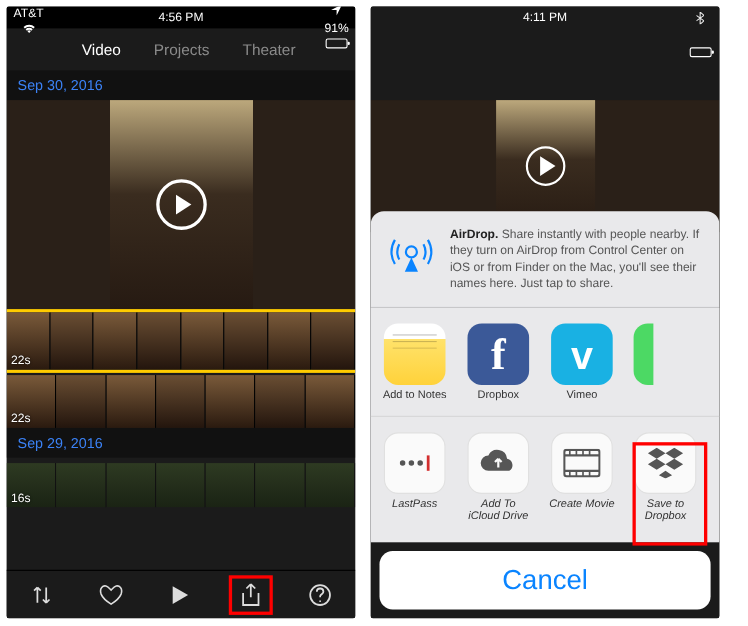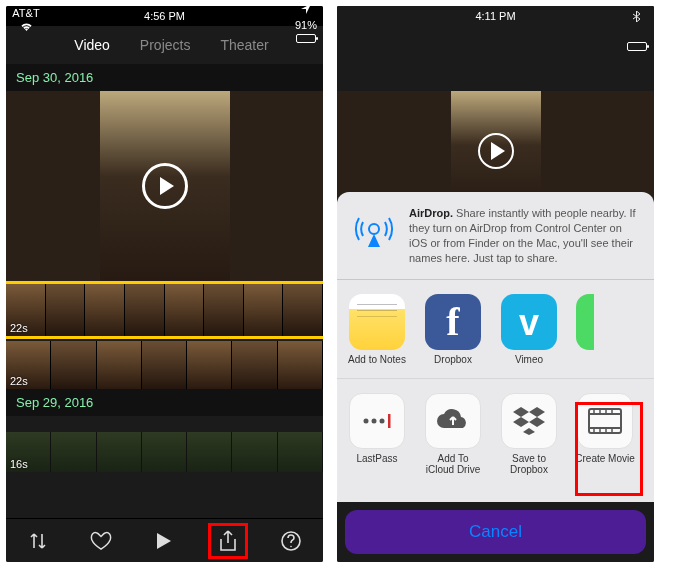--- a/index.html
+++ b/index.html
@@ -42,21 +42,21 @@
   
   .tabs {
     display:flex; justify-content:center; gap:30px;
     height:38px; align-items:center;
     background:#1b1b1b; font-size:14px;
   }
   .tab { color:#8a8a8a; }
   .tab.active { color:#fff; font-weight:500;margin-left:14px; }
 
   
-  .date-header { color:#86efac; font-size:13px; padding:6px 10px; background:#111; }
+  .date-header { color:#3b82f6; font-size:13px; padding:6px 10px; background:#111; }
   .video-preview { position:relative; height:190px; background:#2a2018; overflow:hidden; display:flex; justify-content:center; }
   .video-box {
     width:130px; height:190px;
     background:linear-gradient(180deg,#bca87c 0%, #3a2c1f 45%, #261a12 100%);
     position:relative;
   }
   .play-circle {
     position:absolute; top:50%; left:50%; transform:translate(-50%,-50%);
     width:46px; height:46px; border:3px solid #fff; border-radius:50%;
     display:flex; align-items:center; justify-content:center;
@@ -117,33 +117,34 @@
   .tile.notes::after{content:""; position:absolute; top:10px; left:8px; right:8px; height:1px; background:rgba(0,0,0,.25); box-shadow:0 6px 0 rgba(0,0,0,.2),0 12px 0 rgba(0,0,0,.15);}
   .tile.fb { background:#3b5998; font-family:Georgia,serif; font-size:40px;}
   .tile.vimeo { background:#19b1e3; font-size:36px; font-weight:700;}
   .tile.itunesu { background:linear-gradient(180deg,#ffb347,#ff8a1e); }
   .gradcap { width:34px; height:20px; background:#fff; clip-path:polygon(50% 0%,100% 40%,50% 80%,0% 40%);}
   .tile.partial { background:#4cd964; width:18px; border-radius:13px 0 0 13px;}
 
   .action-row {
     background:#e9e9eb; display:flex; gap:16px; padding:14px 10px 16px;
     border-top:1px solid #d6d6d8;
+    font-style:italic;
   }
   .action {
     flex:0 0 60px; display:flex; flex-direction:column; align-items:center; gap:4px;
     font-size:10px; color:#333; text-align:center; line-height:1.15;
   }
   .action .atile {
     width:56px; height:56px; border-radius:13px; background:#fafafa;
     display:flex; align-items:center; justify-content:center; color:#555;
     border:1px solid #e0e0e0;
   }
   .cancel-btn {
-    margin:8px; padding:12px; background:#4c1d95; border-radius:12px;
-    text-align:center; color:#0a84ff; font-size:17px; font-weight:500;
+    margin:8px; padding:12px; background:#ffffff; border-radius:12px;
+    text-align:center; color:#0a84ff; font-size:25px; font-weight:500;
   }
   .sheet-stack { background:#e9e9eb; flex:1; display:flex; flex-direction:column; }
   .redbox2 { position:absolute; border:3px solid #ff0000; }
 
   
   .phone2-bg { position:absolute; inset:0; background:#1b1b1b; }
 </style>
 </head>
 <body>
 
@@ -206,21 +207,21 @@
     <div class="frame"></div>
       <div class="frame"></div>
       <div class="frame"></div>
       <div class="frame"></div>
       <div class="frame"></div>
       <div class="frame"></div>
       <div class="frame"></div>
   </div>
 
   <div class="date-header">Sep 29, 2016</div>
-  <div class="filmstrip2" style="position:relative; margin-top:16px;">
+  <div class="filmstrip2" style="position:relative; margin-top:5px;">
     <div class="overlay-text">16s</div>
     <div class="fr3"></div>
       <div class="fr3"></div>
       <div class="fr3"></div>
       <div class="fr3"></div>
       <div class="fr3"></div>
       <div class="fr3"></div>
       <div class="fr3"></div>
   </div>
 
@@ -359,28 +360,20 @@
           <span>LastPass</span>
         </div>
         <div class="action">
           <div class="atile">
             <svg width="36" height="26" viewBox="0 0 36 26">
                 <path d="M28 20H9a7 7 0 0 1 0-14 9 9 0 0 1 17 3 6 6 0 0 1 2 11z" fill="#565656"></path>
                 <path d="M18 9v8m0-8l-3 3m3-3l3 3" stroke="#fafafa" stroke-width="2" fill="none"></path>
               </svg>
           </div>
           <span>Add To iCloud Drive</span>
-        </div>
-        <div class="action">
-          <div class="atile">
-            <svg width="32" height="28" viewBox="0 0 32 28" fill="#565656">
-                <path d="M8 0l8 5-8 5-8-5zM24 0l8 5-8 5-8-5zM8 10l8 5-8 5-8-5zM24 10l8 5-8 5-8-5zM16 21l6 4-6 3-6-3z"></path>
-              </svg>
-          </div>
-          <span>Save to Dropbox</span>
         </div>
         <div class="action">
           <div class="atile">
             <svg width="34" height="26" viewBox="0 0 34 26" fill="none" stroke="#565656" stroke-width="2">
                 <rect x="1" y="1" width="32" height="24" rx="2"></rect>
                 <line x1="1" y1="6" x2="33" y2="6"></line>
                 <line x1="1" y1="20" x2="33" y2="20"></line>
                 <g stroke-width="1.5">
                   <line x1="6" y1="1" x2="6" y2="6"></line>
                   <line x1="12" y1="1" x2="12" y2="6"></line>
@@ -388,20 +381,28 @@
                   <line x1="24" y1="1" x2="24" y2="6"></line>
                   <line x1="6" y1="20" x2="6" y2="25"></line>
                   <line x1="12" y1="20" x2="12" y2="25"></line>
                   <line x1="18" y1="20" x2="18" y2="25"></line>
                   <line x1="24" y1="20" x2="24" y2="25"></line>
                 </g>
               </svg>
           </div>
           <span>Create Movie</span>
         </div>
+        <div class="action">
+          <div class="atile">
+            <svg width="32" height="28" viewBox="0 0 32 28" fill="#565656">
+                <path d="M8 0l8 5-8 5-8-5zM24 0l8 5-8 5-8-5zM8 10l8 5-8 5-8-5zM24 10l8 5-8 5-8-5zM16 21l6 4-6 3-6-3z"></path>
+              </svg>
+          </div>
+          <span>Save to Dropbox</span>
+        </div>
       </div>
     </div>
 
     <div class="cancel-btn">Cancel</div>
   </div>
 
   <div class="redbox2" style="left:238px; top:396px; width:68px; height:94px;"></div>
 </div>
 
 </body></html>

